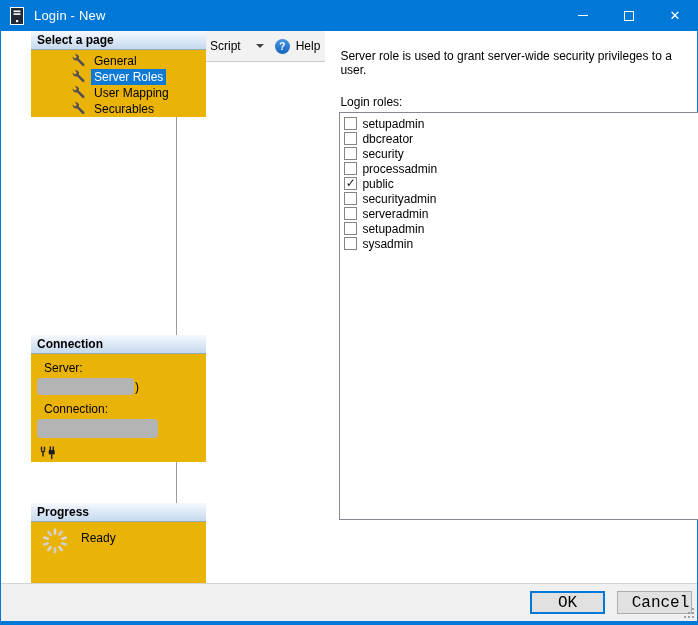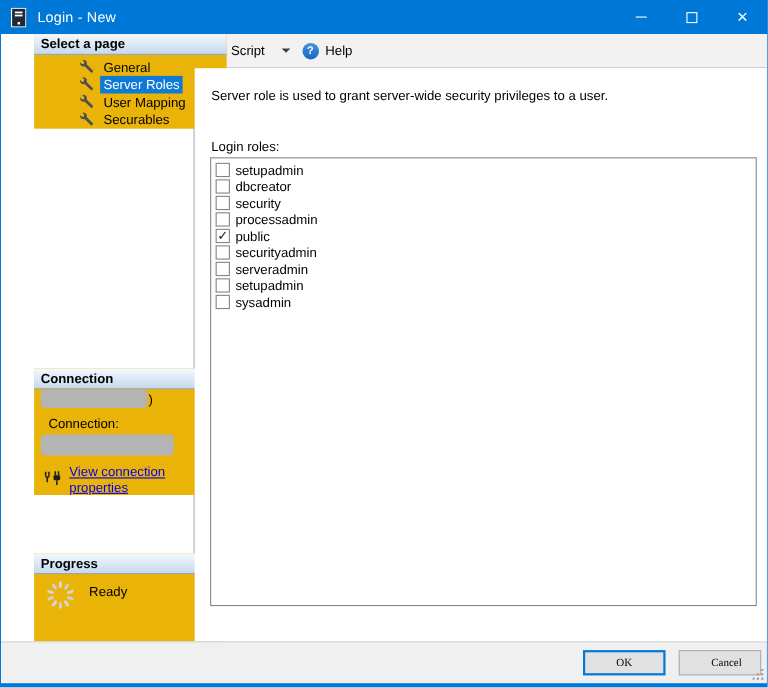--- a/index.html
+++ b/index.html
@@ -47,21 +47,21 @@
   .conn-redact { width:121px; height:19px; margin-left:6px; }
   .link-row { display:flex; align-items:center; margin:8px 0 0 8px; }
   .link-row a { color:#0000ee; text-decoration:underline; margin-left:6px; cursor:pointer; }
   .plug { display:flex; }
 
   .progress-body { position:relative; height:64px; }
   .spinner { position:absolute; left:10px; top:5px; }
   .progress-status { position:absolute; left:50px; top:9px; }
 
   
-  .content { flex:1; display:flex; flex-direction:column; background:#fff; min-width:0; }
+  .content { flex:1; display:flex; flex-direction:row; background:#fff; min-width:0; }
   .toolbar { height:31px; flex:none; background:#f2f2f2; border-bottom:1px solid #c6ccd2;
              display:flex; align-items:center; padding-left:8px; }
   .tool-btn { display:flex; align-items:center; padding:3px 5px; cursor:default; }
   .script-icon { display:flex; margin-right:5px; }
   .drop-arrow { width:0; height:0; border-left:4px solid transparent; border-right:4px solid transparent;
                 border-top:4px solid #404040; margin:0 6px 0 10px; }
   .help-icon { width:15px; height:15px; border-radius:50%; background:linear-gradient(#4694e8,#1766be);
                color:#fff; font-weight:bold; font-size:10px; line-height:15px; text-align:center;
                margin-right:6px; flex:none; }
 
@@ -72,22 +72,22 @@
                    border:1px solid #828790; background:#fff; padding:3px 0 0 0; overflow:hidden; }
   .role-row { height:15px; display:flex; align-items:center; padding-left:4px; cursor:default; }
   .role-cb { width:13px; height:13px; border:1px solid #848484; background:#fff; flex:none;
              margin-right:5px; font-size:12px; line-height:11px; text-align:center; color:#1d1d1d; }
   .role-name { white-space:nowrap; }
 
   
   .footer { height:38px; flex:none; background:#f0f0f0; border-top:1px solid #d4d4d4;
             position:relative; display:flex; justify-content:flex-end; align-items:center;
             padding-right:5px; }
-  .btn { width:75px; height:23px; background:#e1e1e1; font-family:Liberation Serif, serif;
-         font-size:10px; color:#000; cursor:default; }
+  .btn { width:75px; height:23px; background:#e1e1e1; font-family:Liberation Mono, monospace;
+         font-size:16px; color:#000; cursor:default; }
   .btn-ok { border:2px solid #0078d7; margin-right:12px; }
   .btn-cancel { border:1px solid #adadad;padding-left:12px; }
   .resize-grip { position:absolute; right:2px; bottom:2px; display:flex; }
 </style>
 </head>
 <body>
 
 <div class="window">
 
   <div class="titlebar">
@@ -151,40 +151,40 @@
         <path fill="#4d4f52" d="M15.2 3.1l-2.4 2.4-2-.6-.6-2L12.6.5C11.2 0 9.6.3 8.5 1.4 7.4 2.5 7.1 4.1 7.7 5.5L1 12.2c-.6.6-.6 1.5 0 2.1l.1.1c.6.6 1.5.6 2.1 0l6.7-6.7c1.4.6 3 .3 4.1-.8 1.1-1.1 1.4-2.7.9-4.1z"></path>
       </svg>
     </span>
     <span class="label">Securables</span>
   </div>
             </div>
         </div>
 
         <div class="section section-connection">
           <div class="section-header">Connection</div>
+          <div class="conn-label">Server:</div>
           <div class="server-row">
             <span class="redact server-redact"></span>
             <span>)</span>
           </div>
           <div class="conn-label">Connection:</div>
           <div class="redact conn-redact"></div>
           <div class="link-row">
             <span class="plug">
               <svg width="18" height="16" viewBox="0 0 18 16">
                 <g stroke="#1e1e1e" fill="none" stroke-width="1.4">
                   <path d="M2.5 0.8 v3.4 M5.5 0.8 v3.4"></path>
                   <path d="M2.5 4.2 a1.5 1.6 0 0 0 3 0"></path>
                   <path d="M4 6 v4.5"></path>
                   <path d="M11.3 0.5 v3.5 M14.2 0.5 v3.5"></path>
                   <path d="M12.7 8.5 v4.5"></path>
                 </g>
                 <rect x="9.7" y="4" width="6" height="4.5" rx="1" fill="#1e1e1e"></rect>
               </svg>
             </span>
-            <a>View connection properties</a>
           </div>
         </div>
 
         <div class="section section-progress">
           <div class="section-header">Progress</div>
           <div class="progress-body">
             <span class="spinner">
               <svg width="28" height="28" viewBox="0 0 28 28">
                 <g fill="#d8d8d8">
                   <rect x="12.7" y="1.5" width="2.6" height="6.2" rx="1.3" transform="rotate(0 14 14)"></rect>

